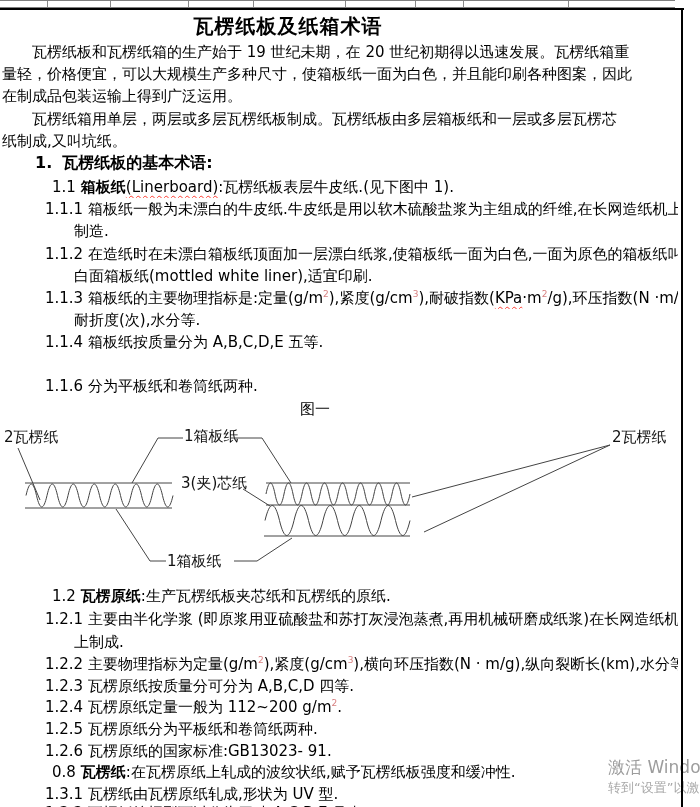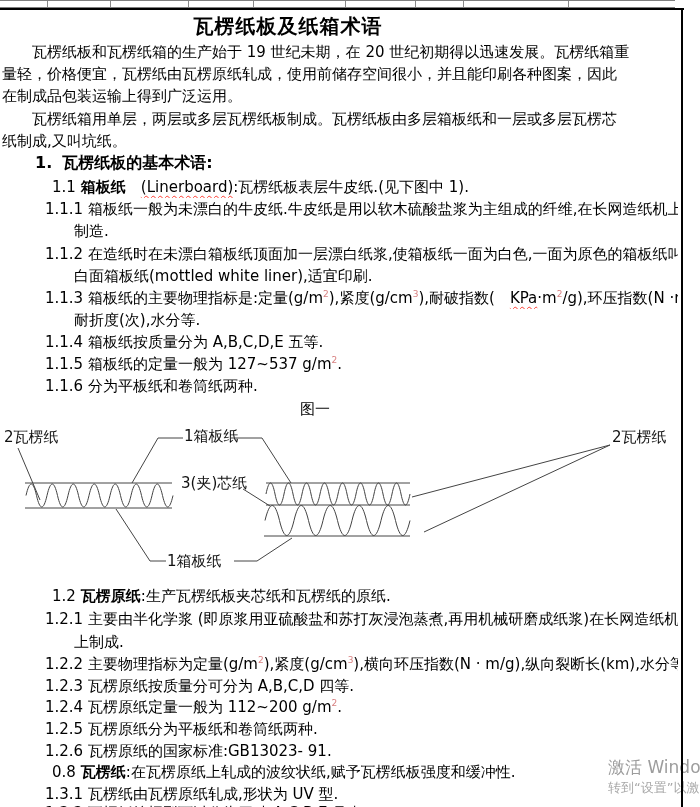--- a/index.html
+++ b/index.html
@@ -23,21 +23,21 @@
          font-size:20px;font-weight:bold;letter-spacing:1px;}
   .indent2{left:32px;}
   .flush{left:2px;}
   .h1line{left:35px;font-weight:bold;font-size:16px;}
   .h1line .num{margin-right:10px;}
   .sec{left:52px;}
   .sec .num{margin-right:5px;}
   .item{left:45px;}
   .cont{left:74px;}
   .b{font-weight:bold;}
-  .sp{text-decoration:underline wavy #ff3b30 1px;text-underline-offset:3px;margin-left:15px;}
+  .sp{text-decoration:underline wavy #ff3b30 1px;text-underline-offset:3px;}
   sup{font-size:9px;color:#d77f7f;line-height:0;vertical-align:super;}
   .figcap{position:absolute;left:0;top:400px;width:630px;text-align:center;font-size:15px;}
   .diagram{position:absolute;left:0;top:422px;width:700px;height:158px;}
   .diagram text{font-size:15px;fill:#111;font-family:"DejaVu Sans","Liberation Sans",sans-serif;}
   .diagram path,.diagram line{fill:none;stroke:#444;stroke-width:1;}
   .wm1{position:absolute;left:608px;top:756px;font-size:17px;color:#9d9d9d;white-space:nowrap;z-index:4;}
   .wm2{position:absolute;left:608px;top:779px;font-size:13px;color:#a8a8a8;white-space:nowrap;z-index:4;}
 </style>
 </head>
 <body>
@@ -53,21 +53,21 @@
   <div class="dv" style="left:568px"></div>
 </div>
 <div class="page-top-border"></div>
 <div class="page-right-border"></div>
 
 <div class="content">
 
   <div class="title">瓦楞纸板及纸箱术语</div>
 
   <div class="line indent2" style="top:42px">瓦楞纸板和瓦楞纸箱的生产始于 19 世纪未期，在 20 世纪初期得以迅速发展。瓦楞纸箱重</div>
-  <div class="line flush" style="top:64px">量轻，价格便宜，瓦楞纸由瓦楞原纸轧成，使用前储存空间很小，并且能印刷各种图案，因此</div>
+  <div class="line flush" style="top:64px">量轻，价格便宜，可以大规模生产多种尺寸，使箱板纸一面为白色，并且能印刷各种图案，因此</div>
   <div class="line indent2" style="top:109px">瓦楞纸箱用单层，两层或多层瓦楞纸板制成。瓦楞纸板由多层箱板纸和一层或多层瓦楞芯</div>
   <div class="line flush" style="top:86px">在制成品包装运输上得到广泛运用。</div>
   <div class="line flush" style="top:131px">纸制成,又叫坑纸。</div>
 
   <div class="line h1line" style="top:153px">
     <span class="num">1.</span><span>瓦楞纸板的基本术语:</span>
   </div>
 
   <div class="line sec" style="top:177px">
     <span class="num">1.1</span><span class="b">箱板纸</span><span class="sp">(Linerboard)</span><span>:瓦楞纸板表层牛皮纸.(见下图中 1).</span>
@@ -77,23 +77,20 @@
   <div class="line cont" style="top:221px">制造.</div>
   <div class="line item" style="top:244px">1.1.2 在造纸时在未漂白箱板纸顶面加一层漂白纸浆,使箱板纸一面为白色,一面为原色的箱板纸叫</div>
   <div class="line cont" style="top:266px">白面箱板纸(mottled white liner),适宜印刷.</div>
 
   <div class="line item" style="top:288px">
     <span>1.1.3 箱板纸的主要物理指标是:定量(g/m</span><sup>2</sup><span>),紧度(g/cm</span><sup>3</sup><span>),耐破指数(</span><span class="sp">KPa</span><span>·m</span><sup>2</sup><span>/g),环压指数(N ·m/g),</span>
   </div>
   <div class="line cont" style="top:310px">耐折度(次),水分等.</div>
 
   <div class="line item" style="top:332px">1.1.4 箱板纸按质量分为 A,B,C,D,E 五等.</div>
-  <div class="line item" style="top:354px">
-    <span>1.1.5 箱板纸的定量一般为 127~537 g/m</span><sup>2</sup><span>.</span>
-  </div>
   <div class="line item" style="top:376px">1.1.6 分为平板纸和卷筒纸两种.</div>
 
   <div class="figcap">图一</div>
 
   <svg class="diagram" viewBox="0 0 700 158" width="700" height="158">
 
     <text x="4" y="20">2瓦楞纸</text>
     <text x="184" y="19">1箱板纸</text>
     <text x="612" y="20">2瓦楞纸</text>
     <text x="181" y="66">3(夹)芯纸</text>

